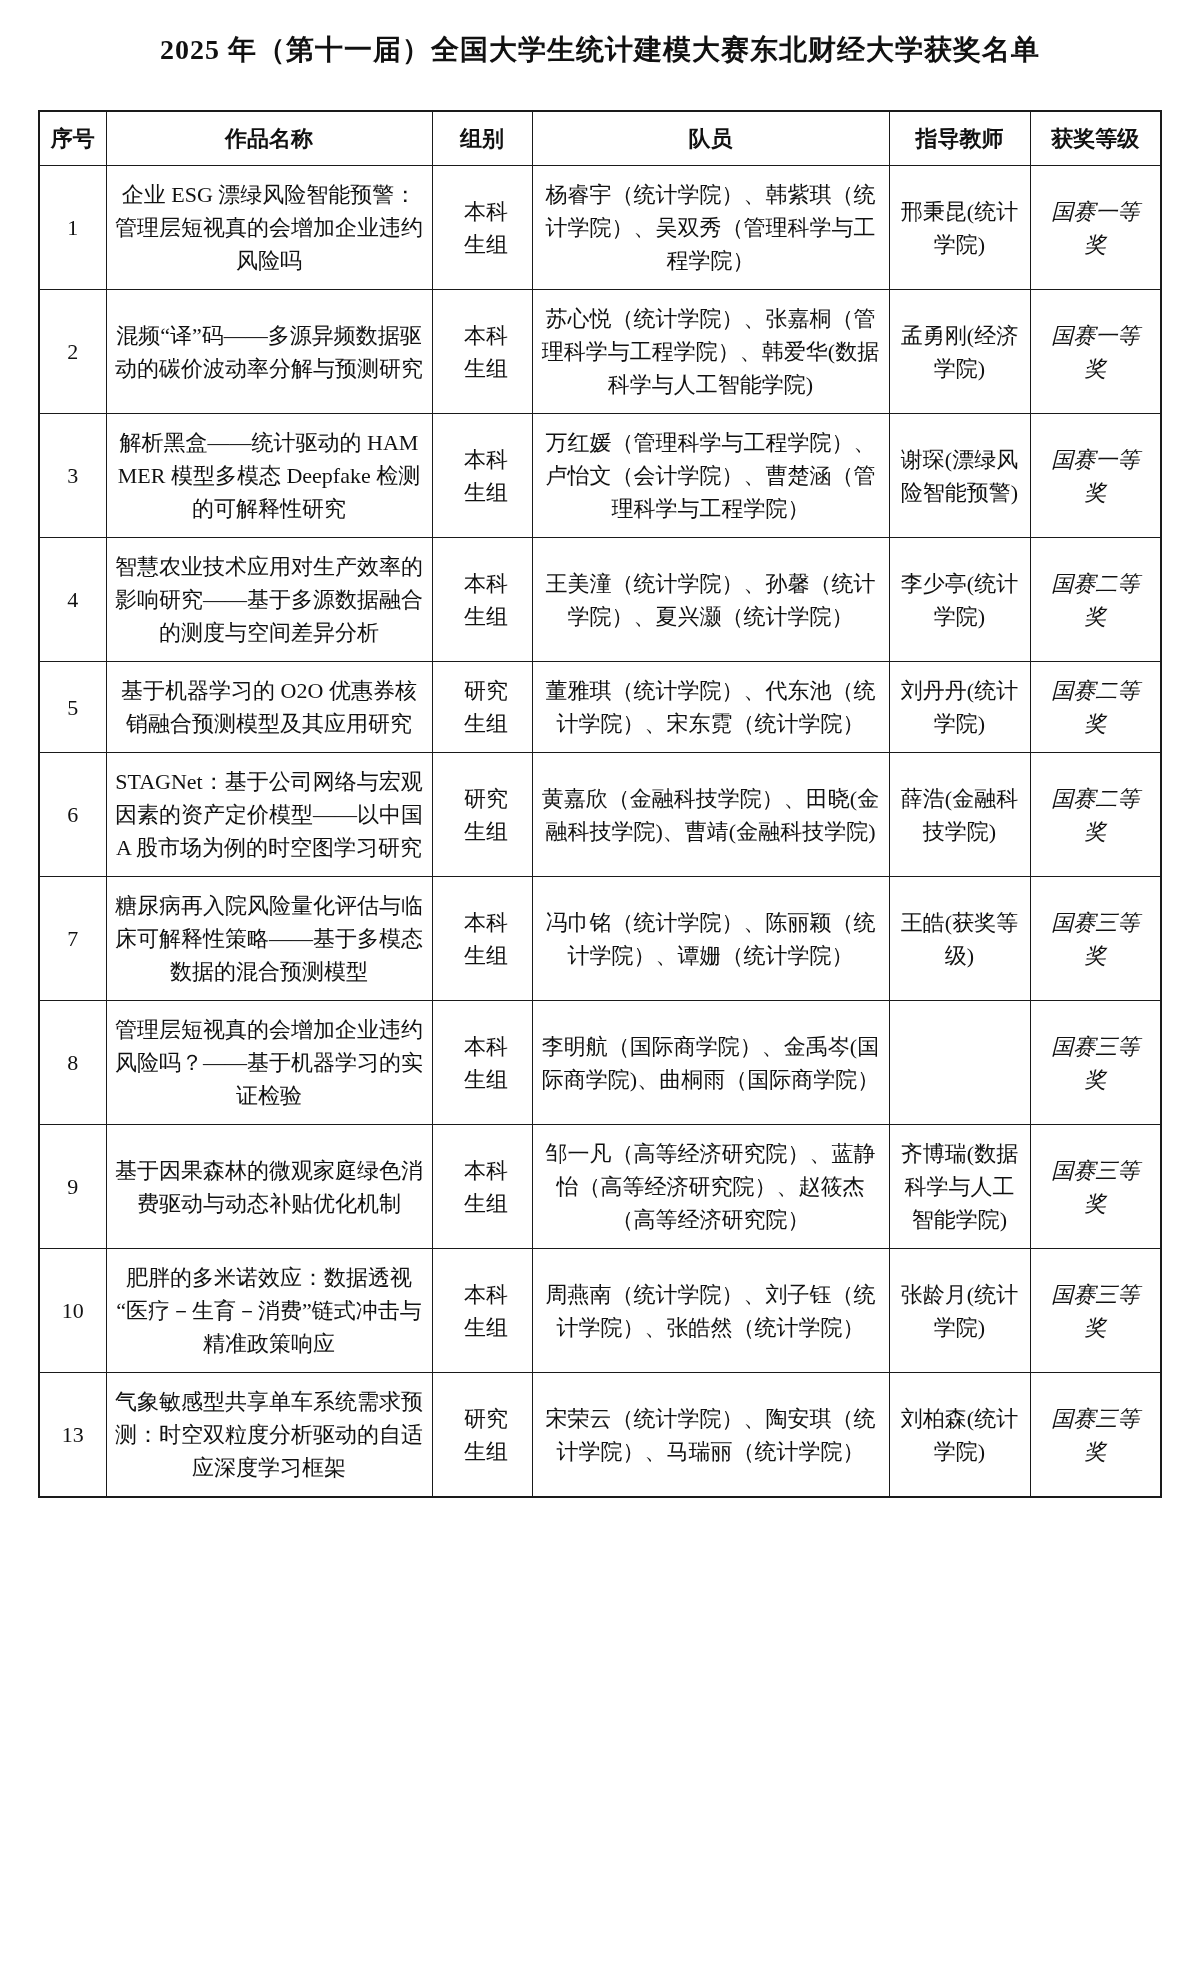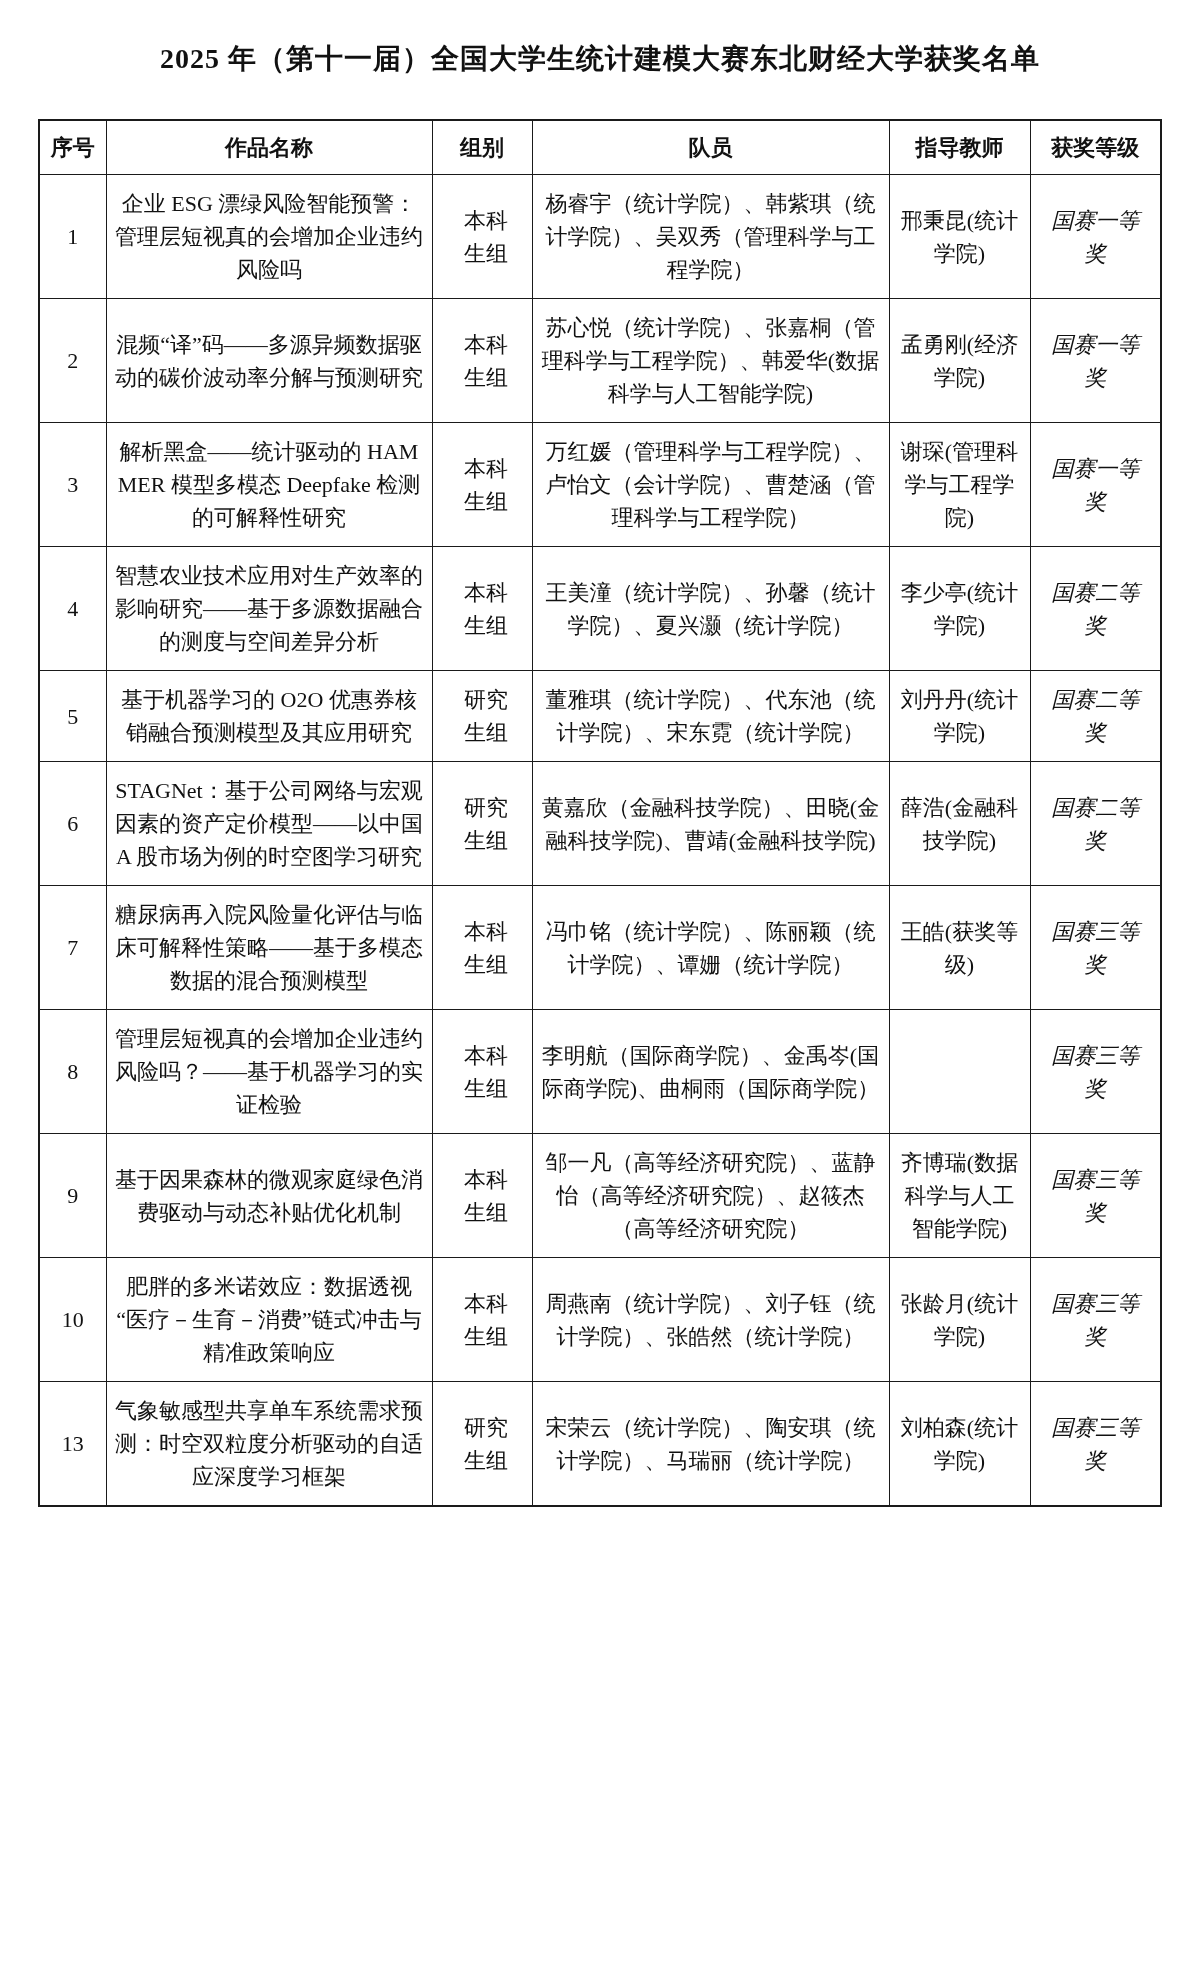--- a/index.html
+++ b/index.html
@@ -8,21 +8,21 @@
     background: #ffffff;
     color: #111111;
     font-family: "Liberation Serif", "DejaVu Serif", serif;
   }
   body {
     width: 1200px;
     min-height: 1988px;
     box-sizing: border-box;
   }
   .doc-title {
-    margin: 17px;
+    margin: 8px;
     padding: 24px 0 0 0;
     text-align: center;
     font-size: 28px;
     font-weight: bold;
     letter-spacing: 1px;
     line-height: 36px;
   }
   table.award-table {
     border-collapse: collapse;
     table-layout: fixed;
@@ -93,21 +93,21 @@
     <td class="cell-group">本科生组</td>
     <td class="cell-members">苏心悦（统计学院）、张嘉桐（管理科学与工程学院）、韩爱华(数据科学与人工智能学院)</td>
     <td class="cell-advisor">孟勇刚(经济学院)</td>
     <td class="cell-award">国赛一等奖</td>
   </tr>
       <tr>
     <td class="cell-no">3</td>
     <td class="cell-title">解析黑盒——统计驱动的 HAMMER 模型多模态 Deepfake 检测的可解释性研究</td>
     <td class="cell-group">本科生组</td>
     <td class="cell-members">万红媛（管理科学与工程学院）、卢怡文（会计学院）、曹楚涵（管理科学与工程学院）</td>
-    <td class="cell-advisor">谢琛(管理科学与工程学院)</td>
+    <td class="cell-advisor">谢琛(漂绿风险智能预警)</td>
     <td class="cell-award">国赛一等奖</td>
   </tr>
       <tr>
     <td class="cell-no">4</td>
     <td class="cell-title">智慧农业技术应用对生产效率的影响研究——基于多源数据融合的测度与空间差异分析</td>
     <td class="cell-group">本科生组</td>
     <td class="cell-members">王美潼（统计学院）、孙馨（统计学院）、夏兴灏（统计学院）</td>
     <td class="cell-advisor">李少亭(统计学院)</td>
     <td class="cell-award">国赛二等奖</td>
   </tr>

